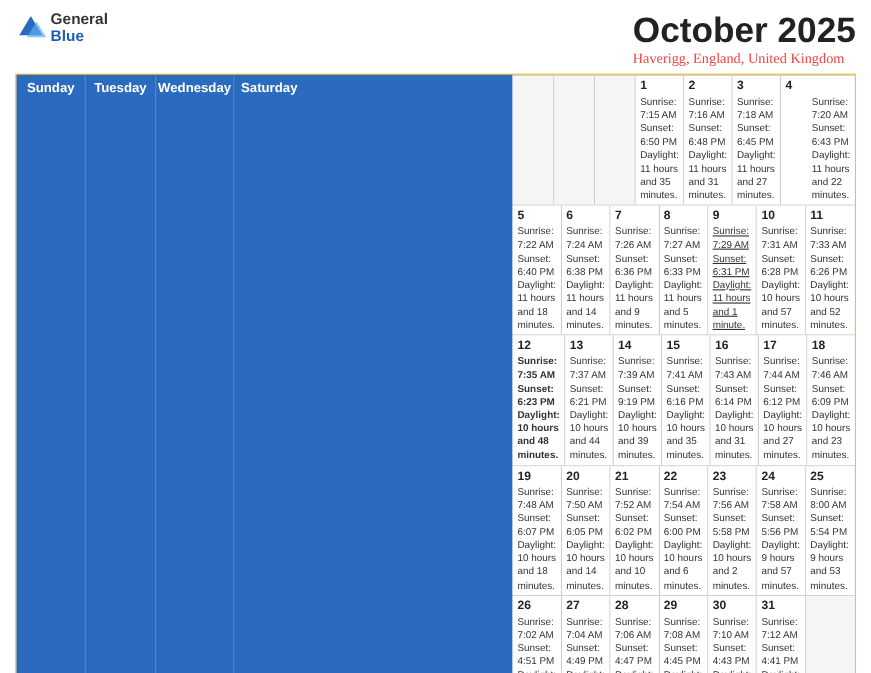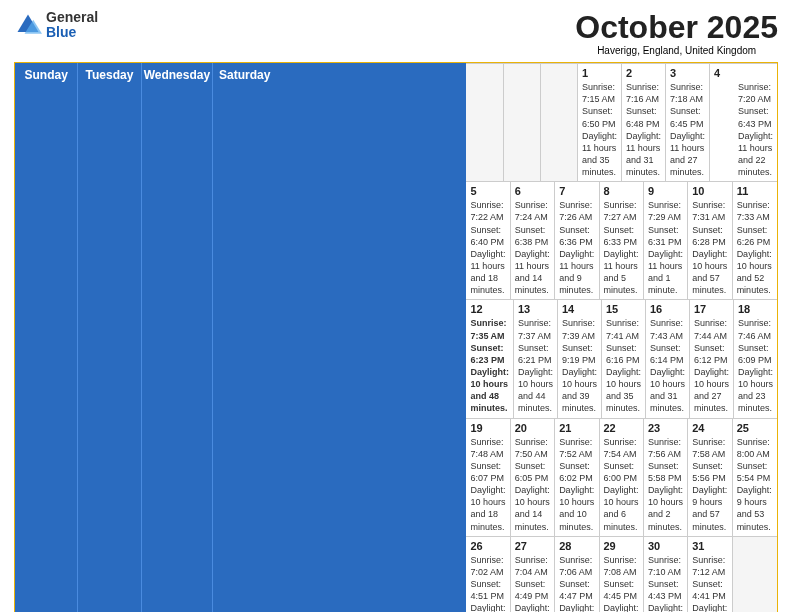--- a/index.html
+++ b/index.html
@@ -42,31 +42,32 @@
     .logo-blue {
       font-size: 14px;
       font-weight: bold;
       color: #1a5fb4;
     }
     .logo-icon {
       width: 28px;
       height: 28px;
     }
     .title-block {
-      text-align: center;
+      text-align: left;
     }
     .month-title {
       font-size: 32px;
       font-weight: bold;
       color: #222;
       line-height: 1.1;
     }
     .location {
-      font-size: 10px;
-      color: #000000;
+      font-size: 13px;
+      color: #ef4444;
+      font-family: Liberation Serif, serif;
     }
     .calendar {
       flex: 1;
       display: flex;
       flex-direction: row;
       border: 1px solid #eab308;
     }
     .cal-header-row {
       display: grid;
       grid-template-columns: repeat(7, 1fr);
@@ -207,21 +208,21 @@
           </div>
           <div class="cal-cell">
             <div class="day-num">8</div>
             <div class="day-info" style="white-space: pre-line;">Sunrise: 7:27 AM
 Sunset: 6:33 PM
 Daylight: 11 hours
 and 5 minutes.</div>
           </div>
           <div class="cal-cell">
             <div class="day-num">9</div>
-            <div class="day-info" style="white-space: pre-line;">Sunrise: 7:29 AM
+            <div class="day-info" style="white-space: pre-line; text-decoration: underline;">Sunrise: 7:29 AM
 Sunset: 6:31 PM
 Daylight: 11 hours
 and 1 minute.</div>
           </div>
           <div class="cal-cell">
             <div class="day-num">10</div>
             <div class="day-info" style="white-space: pre-line;">Sunrise: 7:31 AM
 Sunset: 6:28 PM
 Daylight: 10 hours
 and 57 minutes.</div>

